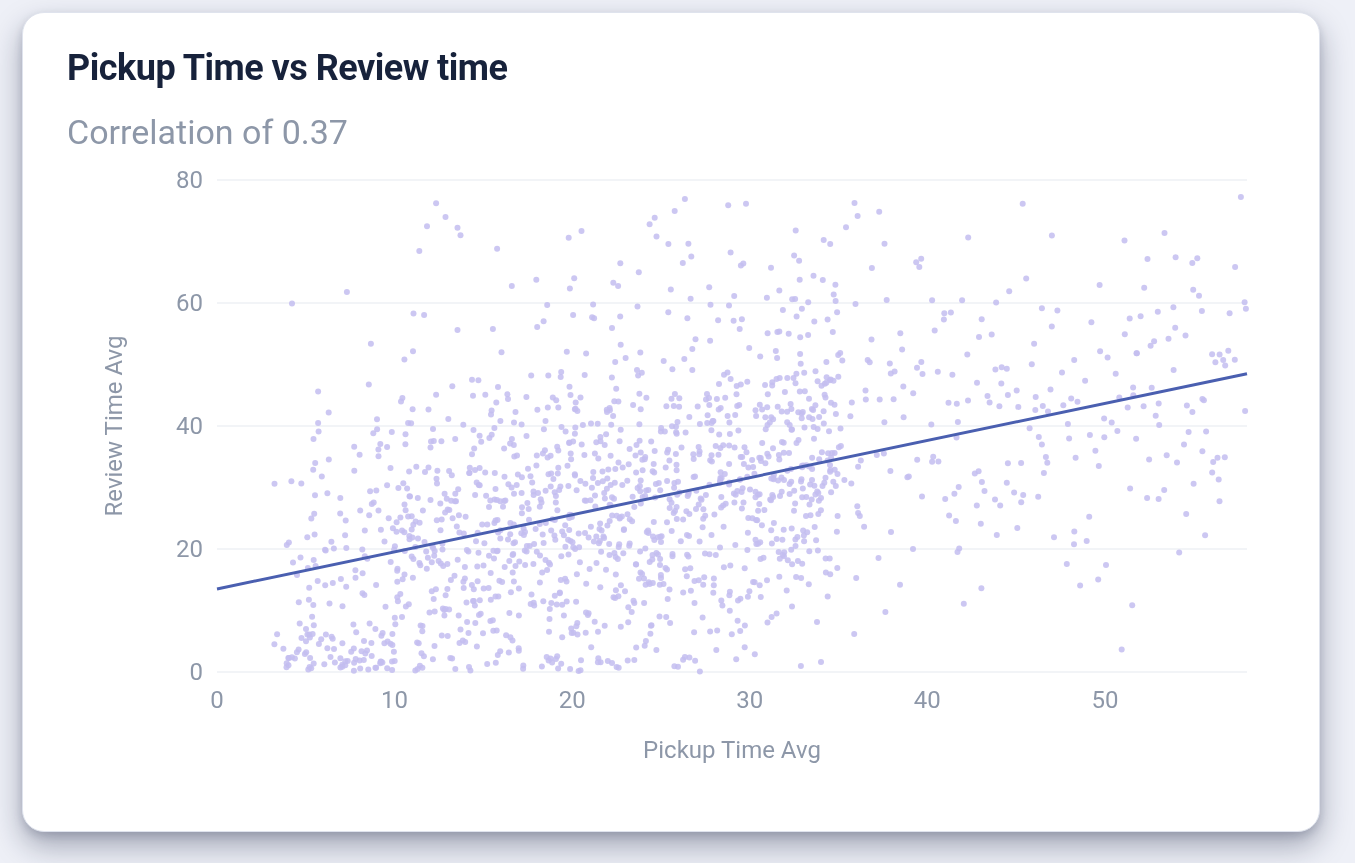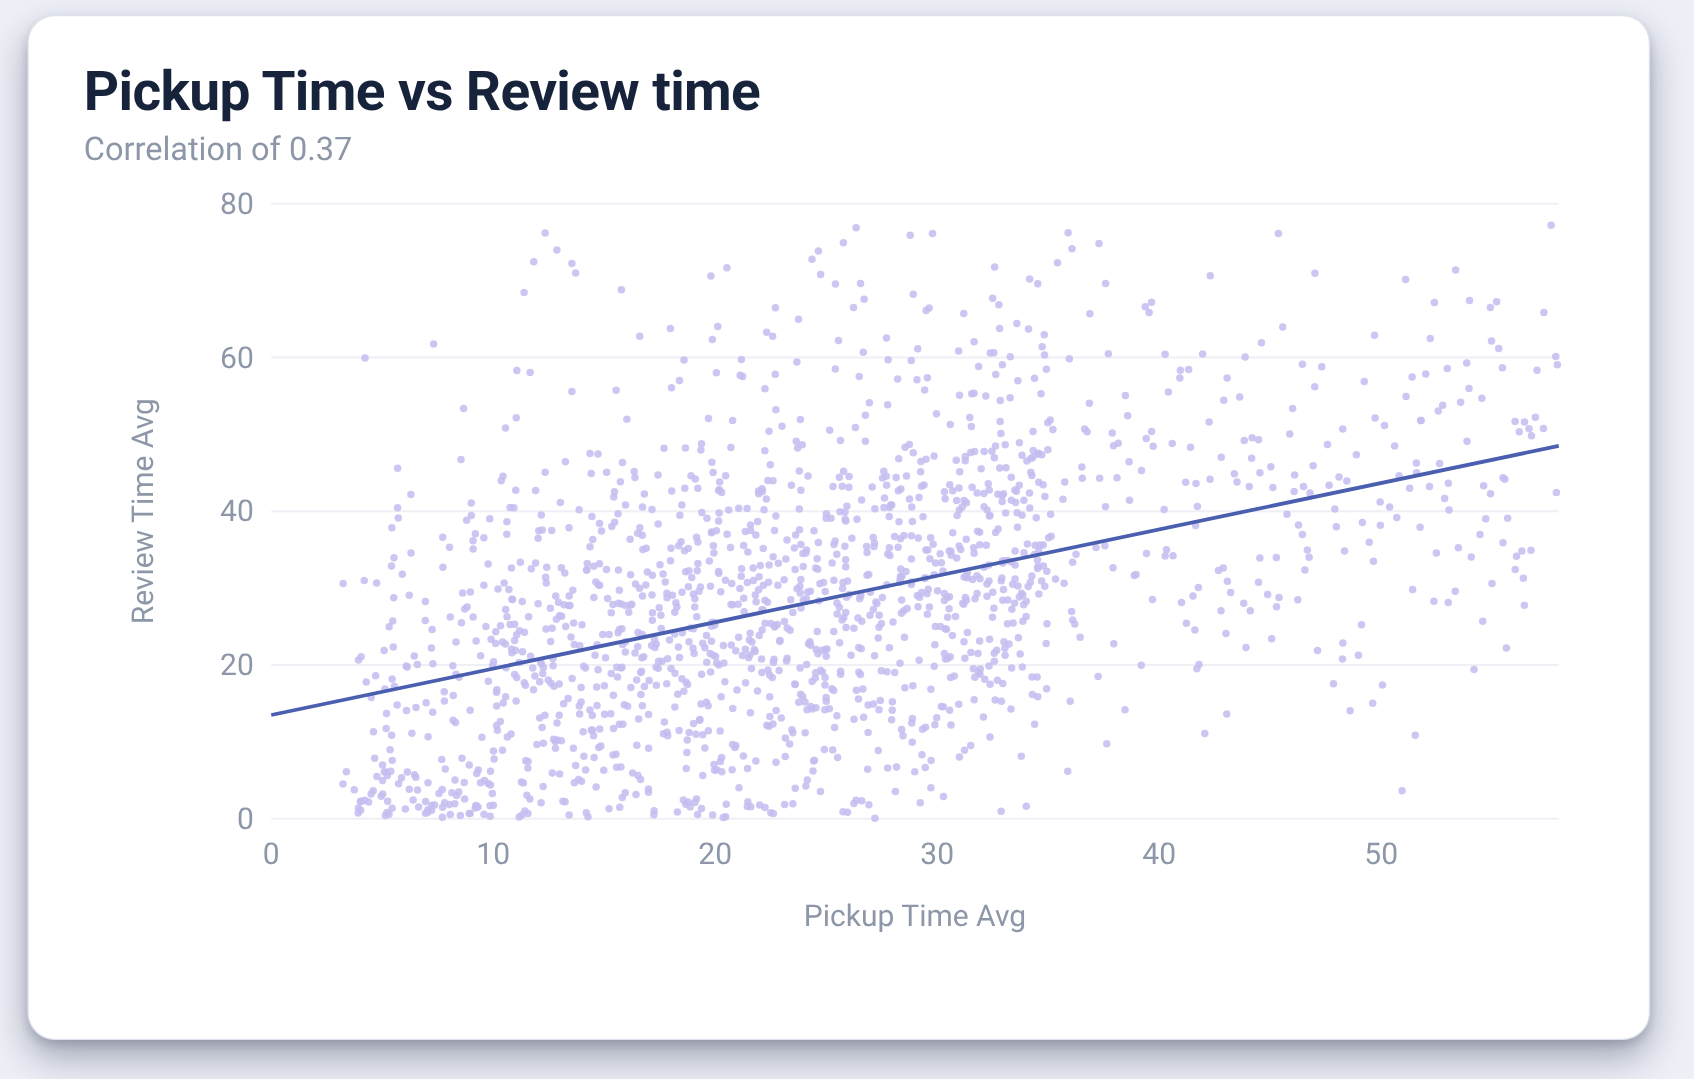--- a/index.html
+++ b/index.html
@@ -17,28 +17,28 @@
     width: 1298px;
     height: 820px;
     background: #ffffff;
     border: 1px solid #dfe3ed;
     border-radius: 22px;
     box-shadow: 0 14px 30px rgba(20, 30, 60, 0.35), 0 4px 8px rgba(20,30,60,0.15);
     box-sizing: border-box;
     padding: 34px 44px 30px 44px;
   }
   .title {
-    font-size: 44px;
+    font-size: 36px;
     font-weight: 700;
     color: #17223b;
-    margin: 0 0 6px 0;
+    margin: 0 0 23px 0;
     letter-spacing: -0.5px;
   }
   .subtitle {
-    font-size: 26px;
+    font-size: 34px;
     font-weight: 400;
     color: #8d97a8;
     margin: 0 0 10px 0;
   }
   .plot-wrap {
     position: relative;
     width: 100%;
     height: 630px;
   }
   .axis-label {

